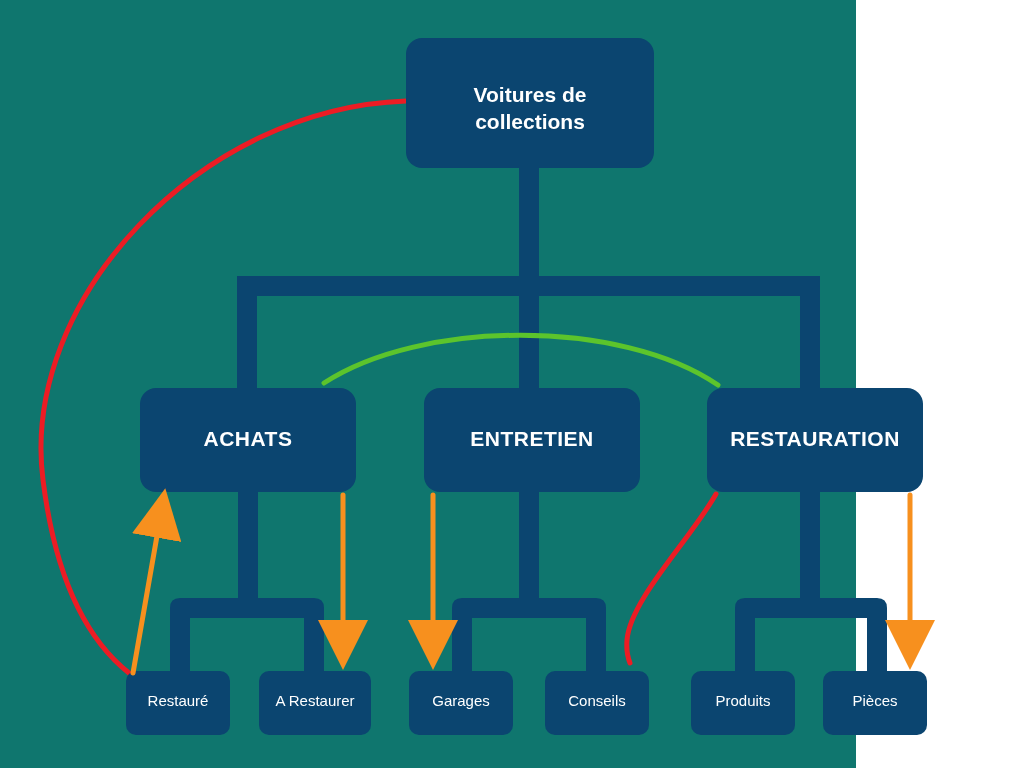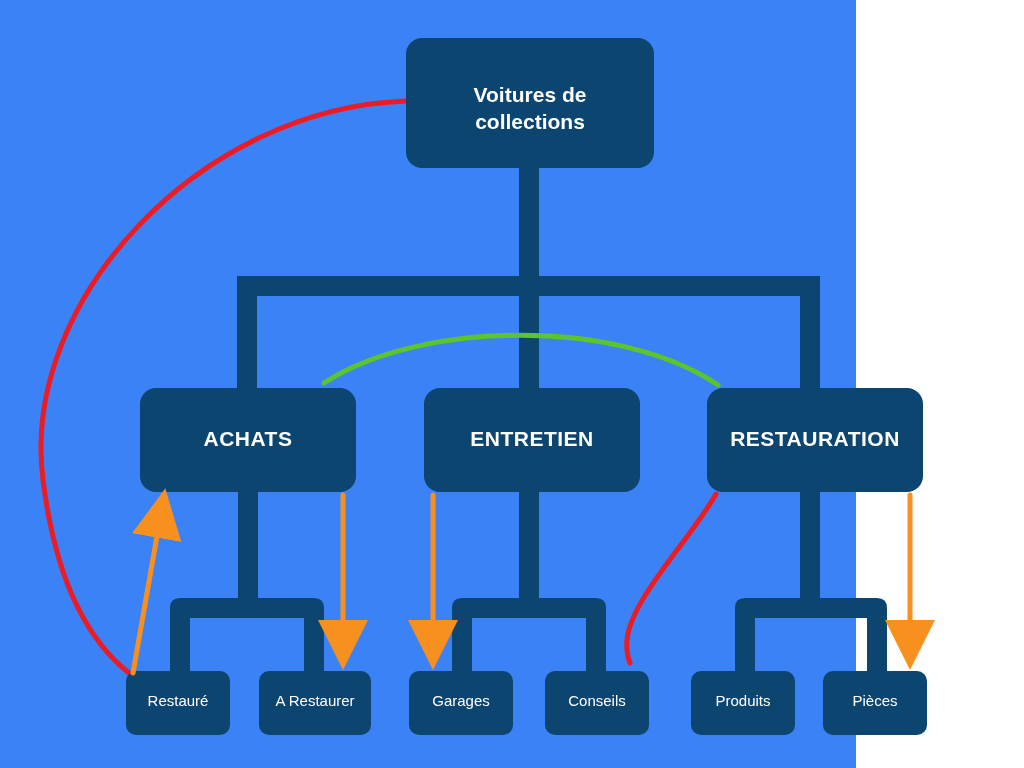--- a/index.html
+++ b/index.html
@@ -10,21 +10,21 @@
   body {
     width: 1024px;
     height: 768px;
     overflow: hidden;
     font-family: "Liberation Sans", sans-serif;
   }
   #diagram-root {
     position: relative;
     width: 856px;
     height: 768px;
-    background: #3b82f6;
+    background: #0f766e;
     text-align: center;
   }
   svg#org-chart {
     display: block;
     width: 1024px;
     height: 768px;
   }
   .node-label {
     fill: #ffffff;
     font-family: "Liberation Sans", sans-serif;

